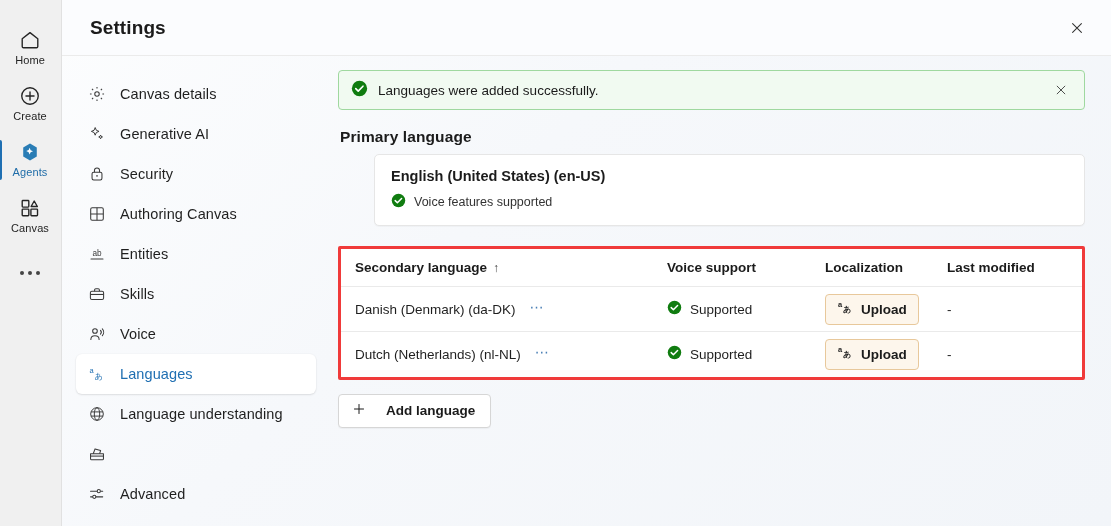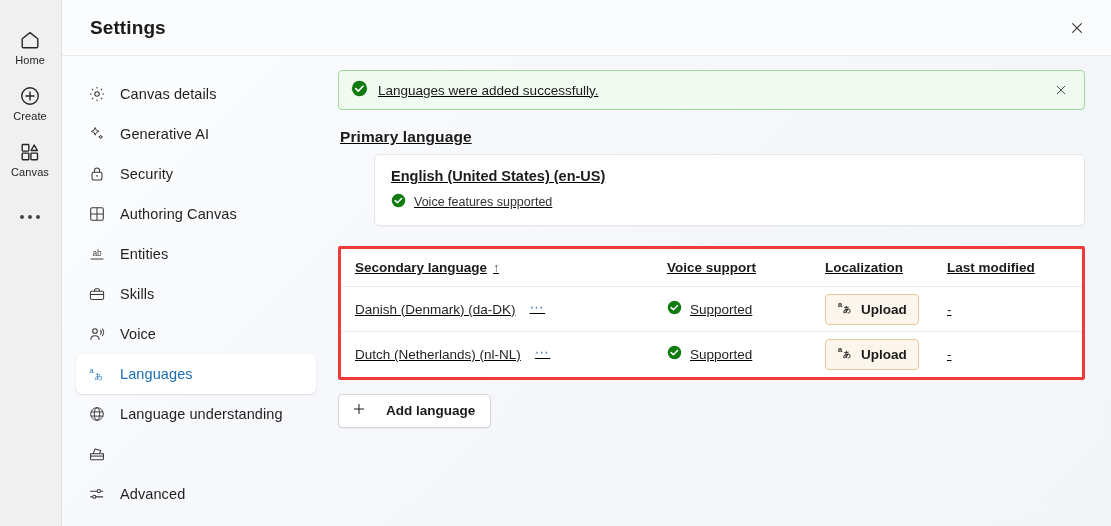--- a/index.html
+++ b/index.html
@@ -146,21 +146,20 @@
   .nav-item.selected .nav-label { color: #1f6fb2; font-weight: 400; }
   .nav-ico { width: 18px; height: 18px; flex: 0 0 18px; display:block; color:#3a3a3a; }
   .nav-item.selected .nav-ico { color:#1f6fb2; }
 
   
   .content {
     flex: 1;
     padding: 14px 26px 0 8px;
     overflow: hidden;
     min-width: 0;
-    text-decoration: underline;
   }
 
   .banner {
     height: 40px;
     background: #f1faf1;
     border: 1px solid #9fd89f;
     border-radius: 4px;
     display: flex;
     align-items: center;
     padding: 0 10px 0 12px;
@@ -310,20 +309,30 @@
     <div class="rail-item">
       <span class="rail-ico">
         <svg viewBox="0 0 24 24" width="22" height="22" fill="none" stroke="#242424" stroke-width="1.5" stroke-linecap="round">
           <circle cx="12" cy="12" r="9"></circle>
             <path d="M12 7.6v8.8M7.6 12h8.8"></path>
         </svg>
       </span>
       <span class="rail-label">Create</span>
     </div>
 
+    <div class="rail-item selected">
+      <span class="rail-ico">
+        <svg viewBox="0 0 24 24" width="22" height="22">
+          <path d="M12 2.6 19.4 7v10L12 21.4 4.6 17V7z" fill="#2a7db5"></path>
+          <path d="M11.6 7.4l1.1 2.6 2.6 1.1-2.6 1.1-1.1 2.6-1.1-2.6L7.9 11l2.6-1.1z" fill="#ffffff"></path>
+          <path d="M16.2 14.6l.55 1.25 1.25.55-1.25.55-.55 1.25-.55-1.25-1.25-.55 1.25-.55z" fill="#2a7db5"></path>
+        </svg>
+      </span>
+      <span class="rail-label">Agents</span>
+    </div>
 
     <div class="rail-item">
       <span class="rail-ico">
         <svg viewBox="0 0 24 24" width="22" height="22" fill="none" stroke="#242424" stroke-width="1.5" stroke-linejoin="round">
           <rect x="3.5" y="3.8" width="7.2" height="7.2" rx="0.8"></rect>
           <rect x="3.5" y="13.2" width="7.2" height="7.2" rx="0.8"></rect>
           <rect x="13" y="13.2" width="7.2" height="7.2" rx="0.8"></rect>
           <path d="M13.2 10.4l3.4-6 3.4 6z"></path>
         </svg>
       </span>

